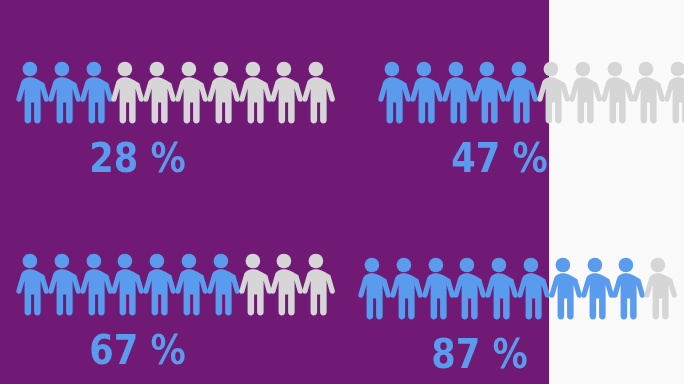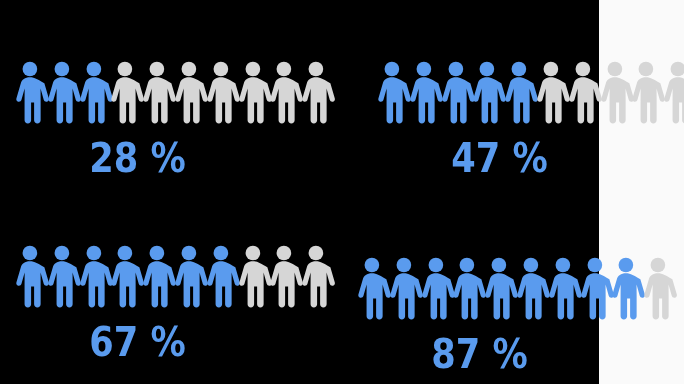--- a/index.html
+++ b/index.html
@@ -9,33 +9,33 @@
   body {
     width: 684px;
     height: 384px;
     background: #fafafa;
     font-family: "Liberation Sans", sans-serif;
     overflow: hidden;
   }
 
   #infographic {
     position: relative;
-    width: 599px;
+    width: 549px;
     height: 384px;
-    background: #000000;
+    background: #701a75;
   }
 
   .panel {
     position: absolute;
     width: 342px;
     height: 192px;
   }
   .panel-0 { left: 0px;   top: 0px; }
   .panel-1 { left: 362px; top: 0px; }
-  .panel-2 { left: 0px;   top: 184px; }
+  .panel-2 { left: 0px;   top: 192px; }
   .panel-3 { left: 342px; top: 196px; }
 
   .pictogram-row {
     position: absolute;
     left: 14px;
     top: 60px;
     width: 318px;
     height: 72px;
     display: flex;
     align-items: flex-end;

